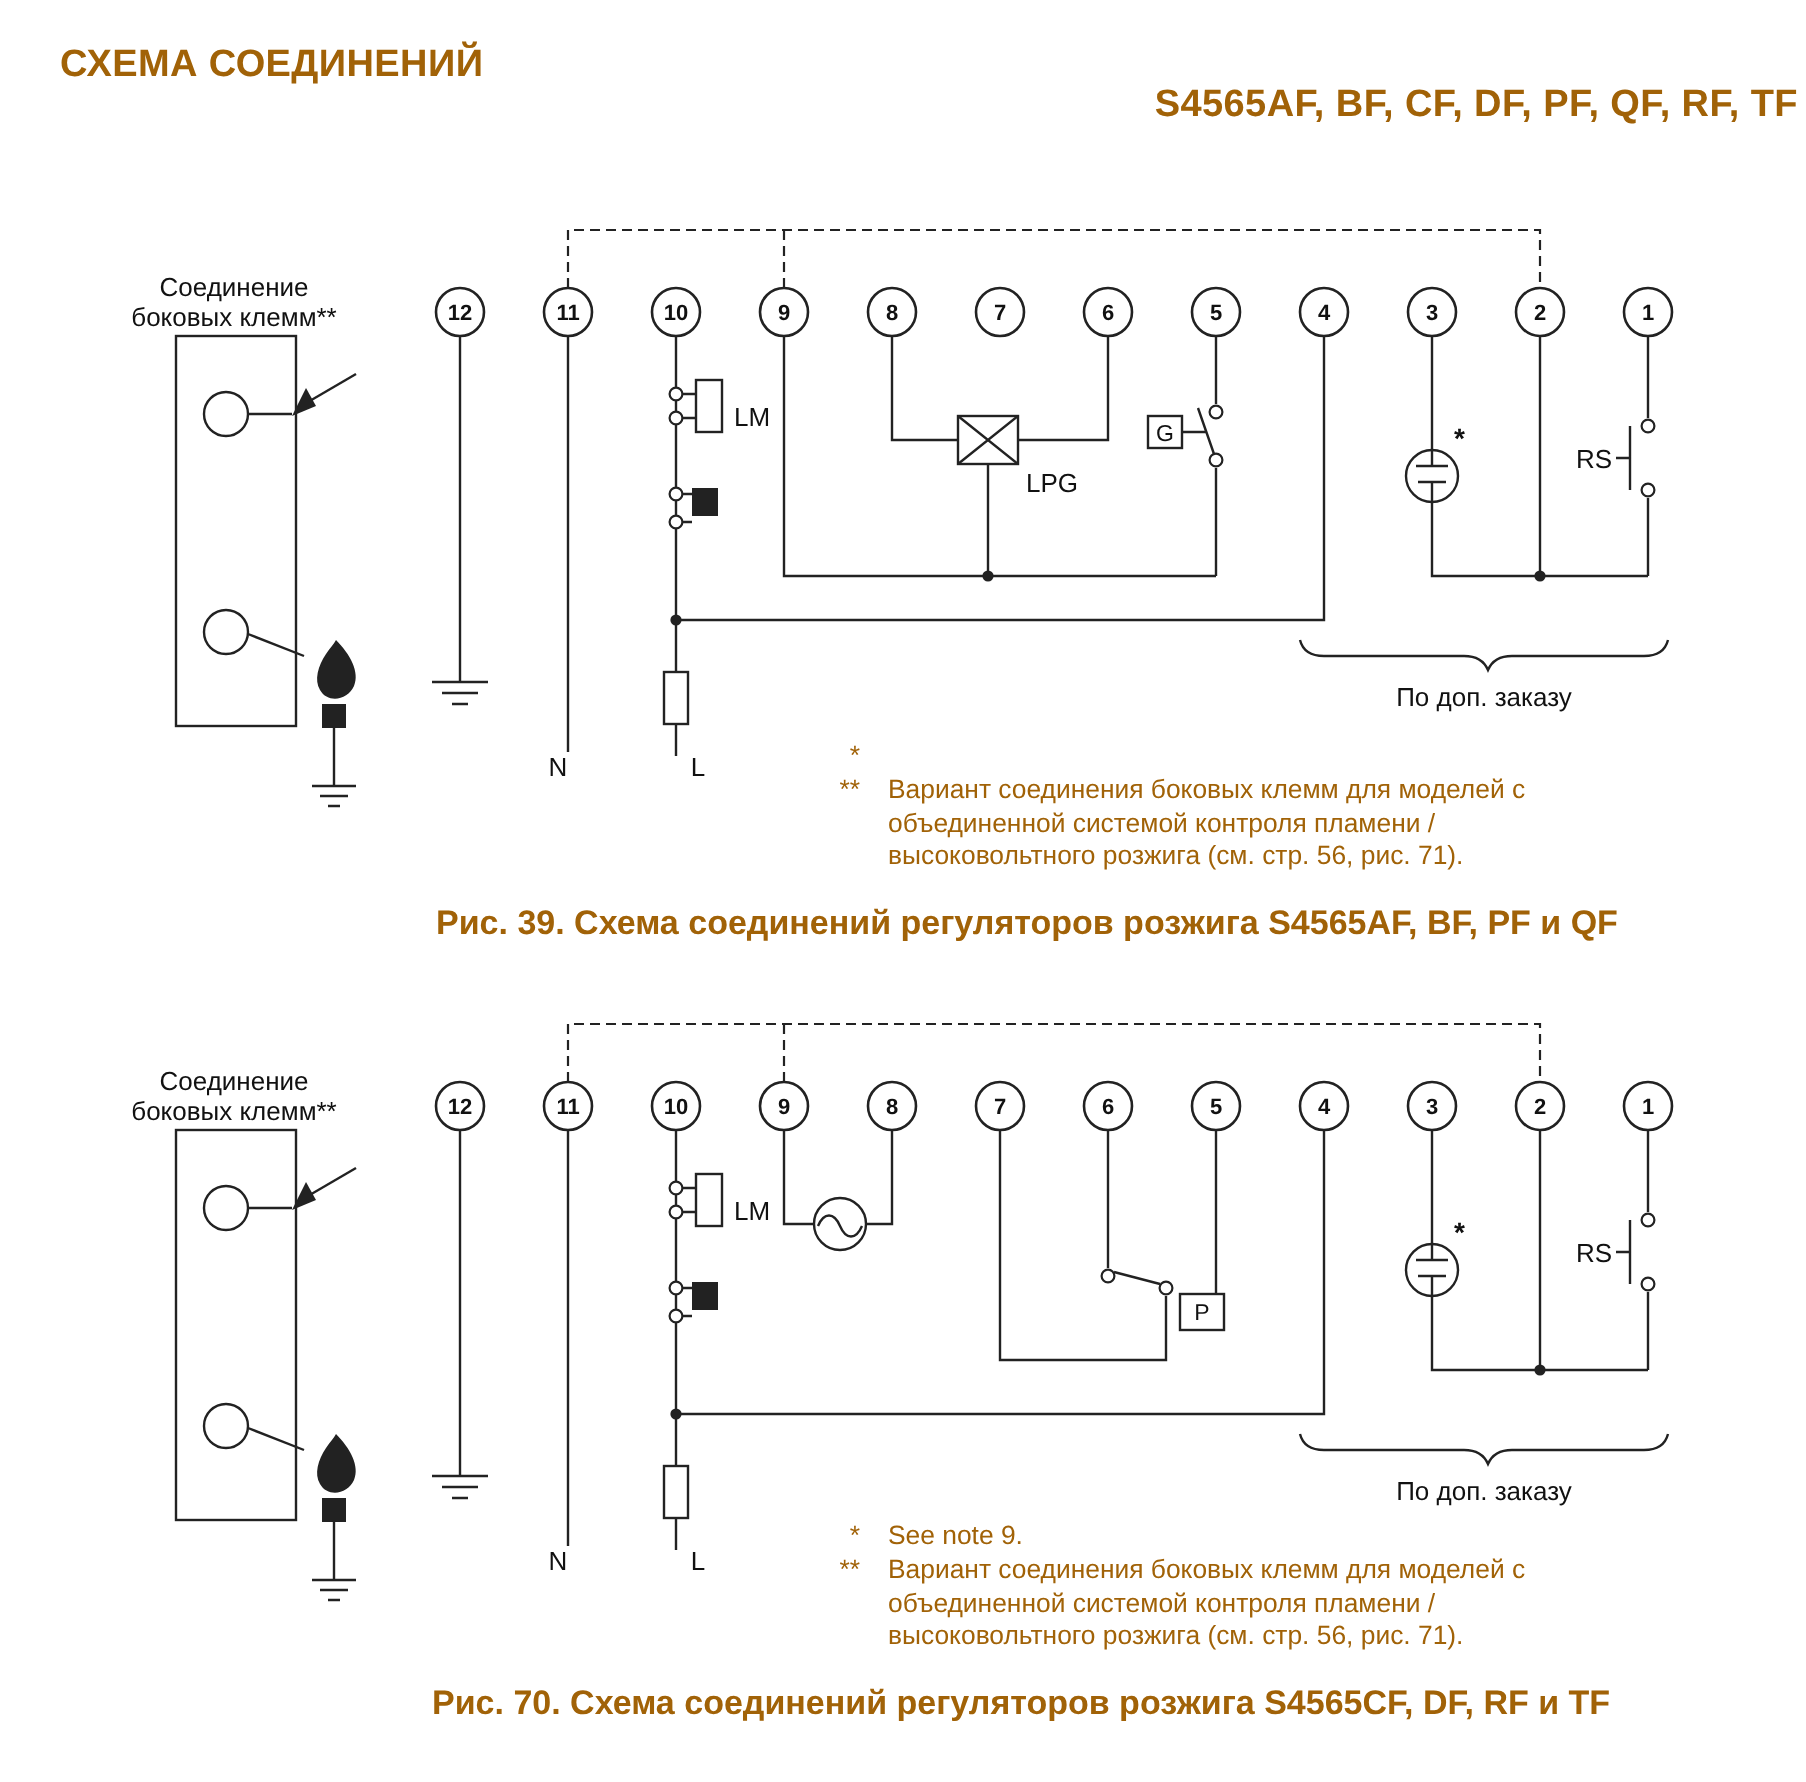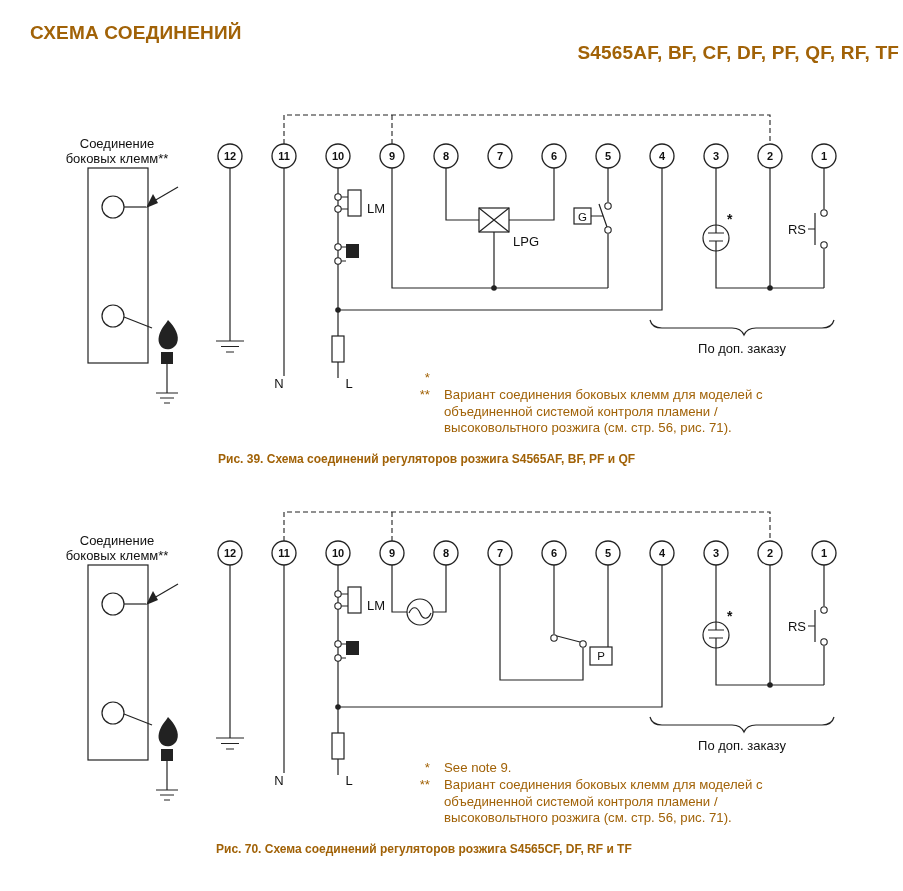--- a/index.html
+++ b/index.html
@@ -18,21 +18,21 @@
   .lbl-m{text-anchor:middle;}
   .lbl-e{text-anchor:end;}
   .ast{font:bold 14px "Liberation Sans",sans-serif;fill:#111;}
   .dot{fill:#222;stroke:none;}
   .cnt{fill:#fff;stroke:#222;stroke-width:1.1;}
   .blk{fill:#222;stroke:none;}
   .notes{position:absolute;width:400px;font-size:13.2px;line-height:1.27;}
   .note-row{display:flex;gap:14px;}
   .note-marker{flex:0 0 20px;text-align:right;}
   .note-text{flex:1;max-width:345px;}
-  .caption{position:absolute;font-size:12px;font-weight:bold;}
+  .caption{position:absolute;font-size:17px;font-weight:bold;}
 </style>
 </head>
 <body>
 
 <div class="page">
 
   <div class="hdr-title">СХЕМА СОЕДИНЕНИЙ</div>
   <div class="hdr-models">S4565AF, BF, CF, DF, PF, QF, RF, TF</div>
 
   <svg class="diag" style="top:98px" width="903" height="340" viewBox="0 0 903 340">

